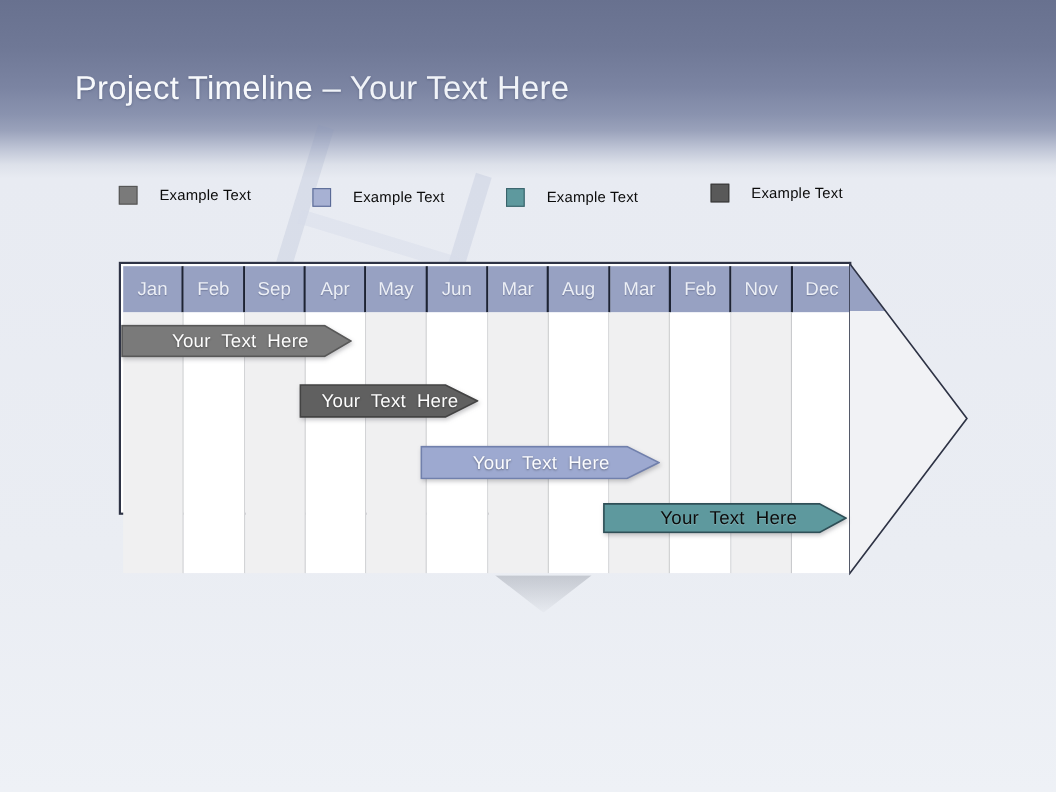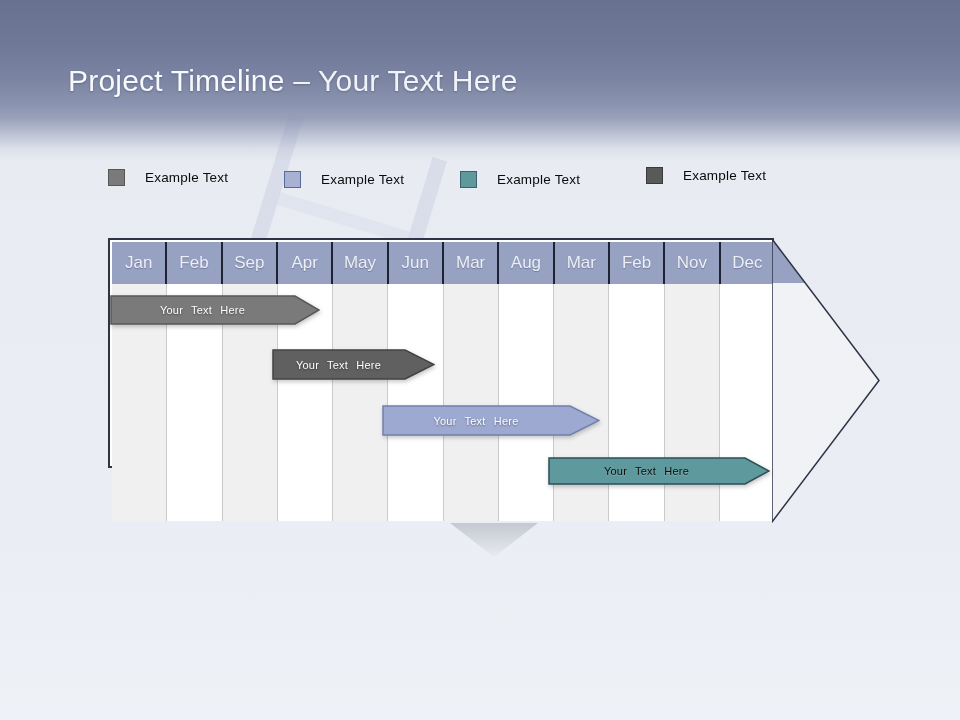--- a/index.html
+++ b/index.html
@@ -54,22 +54,22 @@
   .body-col:last-child{border-right:none;}
   
   .arrowhead{position:absolute;left:664px;top:0;width:110px;height:285px;}
   
   .bar{position:absolute;filter:drop-shadow(1px 2px 2px rgba(60,60,70,.30));}
   .bar svg{position:absolute;left:0;top:0;width:100%;height:100%;display:block;}
   .bar polygon{stroke-width:1.5;}
   .bar-label{
     position:absolute;left:0;top:0;height:100%;
     display:flex;align-items:center;justify-content:center;
-    font-size:11px;color:#fdfdfd;word-spacing:5px;letter-spacing:.2px;
-    text-shadow:0 1px 2px rgba(0,0,0,.40);white-space:nowrap;
+    font-size:17px;color:#fdfdfd;word-spacing:5px;letter-spacing:.2px;
+    text-shadow:0 1px 2px rgba(0,0,0,.40);white-space:nowrap;padding-left:16px;
   }
   
   .reflection{
     top:523px !important;
     transform:scaleY(-1);
     opacity:.30;
     pointer-events:none;
     -webkit-mask-image:linear-gradient(to bottom,transparent 0%,transparent 58%,rgba(0,0,0,.85) 100%);
     mask-image:linear-gradient(to bottom,transparent 0%,transparent 58%,rgba(0,0,0,.85) 100%);
   }

